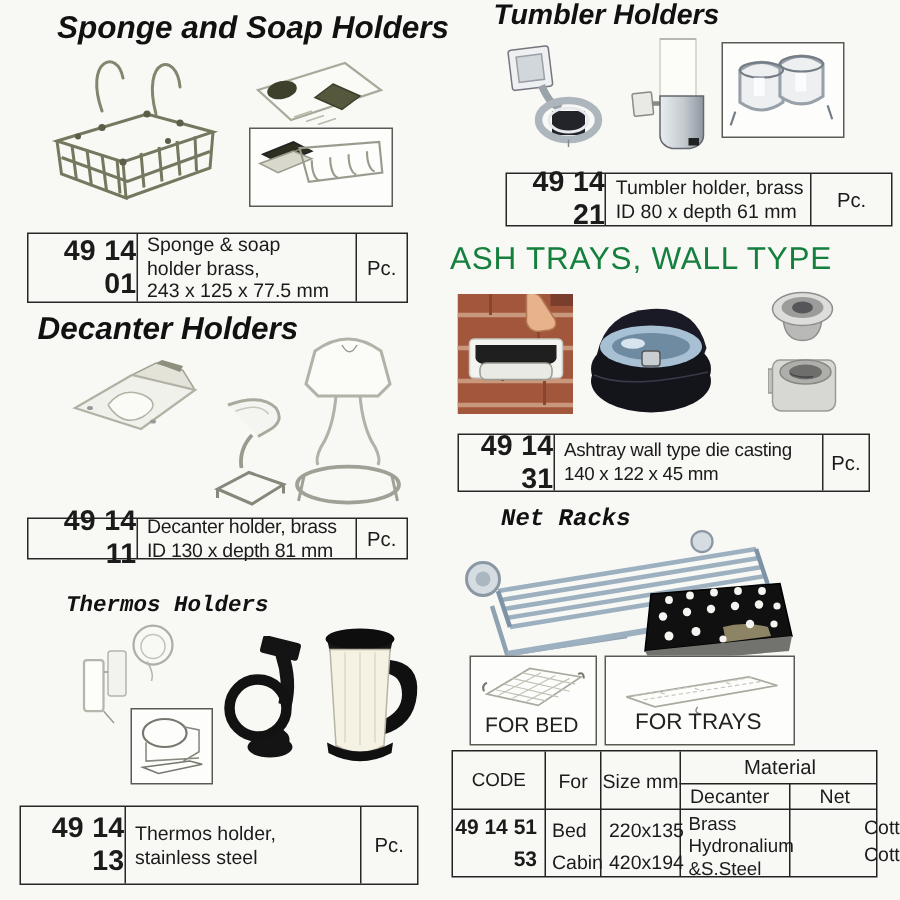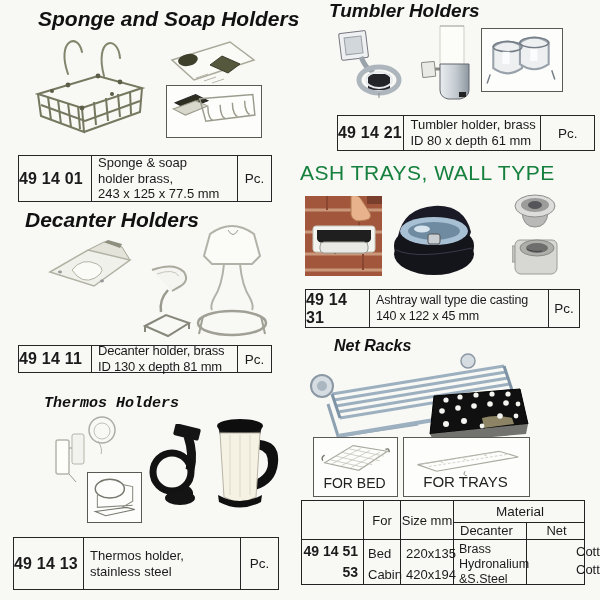--- a/index.html
+++ b/index.html
@@ -19,21 +19,21 @@
   .img{position:absolute;}
   .img svg{display:block;width:100%;height:100%;}
   .framed{border:1px solid #5a5a55;background:#fdfdfb;}
 
   
   .ptable{
     position:absolute;display:flex;align-items:stretch;
     border:1px solid #262626;background:transparent;box-sizing:border-box;
   }
   .ptable .cell{box-sizing:border-box;display:flex;flex-direction:column;justify-content:center;}
-  .code-cell{font-weight:bold;font-size:16px;text-align:left;letter-spacing:.2px;}
+  .code-cell{font-weight:bold;font-size:19px;text-align:right;letter-spacing:.2px;}
   .desc-cell{
     font-size:13px;line-height:1.22;padding:2px 2px 2px 6px;white-space:nowrap;
     border-left:1px solid #262626;border-right:1px solid #262626;
   }
   .desc-cell.tight{font-size:12.5px;letter-spacing:-.2px;}
   .unit-cell{font-size:13.5px;text-align:center;}
   .desc-line{display:block;}
 
   
   .ntable{position:absolute;border:1px solid #222;background:transparent;box-sizing:border-box;}
@@ -319,21 +319,21 @@
 
   <div class="ptable" style="left:305px;top:289px;width:275px;height:39px;">
     <div class="cell code-cell" style="width:63px;">49 14 31</div>
     <div class="cell desc-cell tight" style="width:180px;">
       <span class="desc-line">Ashtray wall type die casting</span>
       <span class="desc-line">140 x 122 x 45 mm</span>
     </div>
     <div class="cell unit-cell" style="width:30px;">Pc.</div>
   </div>
 
-  <div class="sec-title" style="left:334px;top:338px;font-size:16px;">Net Racks</div>
+  <div class="sec-title" style="left:334px;top:338px;font-size:16px;font-family:Liberation Mono, monospace;">Net Racks</div>
 
   <div class="img" style="left:308px;top:348px;width:205px;height:100px;">
     <svg viewBox="0 0 205 100">
       <circle cx="14" cy="38" r="11" fill="#d6dde2" stroke="#8b98a4" stroke-width="2"></circle>
       <circle cx="14" cy="38" r="5" fill="#aab6c0"></circle>
       <circle cx="160" cy="13" r="7" fill="#d6dde2" stroke="#8b98a4" stroke-width="1.5"></circle>
       <g stroke="#9db0c0" stroke-width="3" fill="none">
         <path d="M24 46 L196 18"></path>
         <path d="M26 52 L198 24"></path>
         <path d="M28 58 L200 30"></path>
@@ -403,20 +403,21 @@
 
   <div class="ntable" style="left:301px;top:500px;width:284px;height:85px;">
 
     <div class="nline" style="left:61px;top:0;bottom:0;width:1px;"></div>
     <div class="nline" style="left:98px;top:0;bottom:0;width:1px;"></div>
     <div class="nline" style="left:151px;top:0;bottom:0;width:1px;"></div>
     <div class="nline" style="left:224px;top:21px;bottom:0;width:1px;"></div>
     <div class="nline" style="left:0;right:0;top:38px;height:1px;"></div>
     <div class="nline" style="left:151px;right:0;top:21px;height:1px;"></div>
 
+    <div class="ncell" style="left:0;top:0;width:61px;height:38px;font-size:12.5px;">CODE</div>
     <div class="ncell" style="left:62px;top:0;width:36px;height:38px;">For</div>
     <div class="ncell" style="left:99px;top:0;width:52px;height:38px;">Size mm</div>
     <div class="ncell" style="left:152px;top:0;width:132px;height:21px;font-size:13.5px;">Material</div>
     <div class="ncell left" style="left:152px;top:21px;width:72px;height:17px;padding-left:6px;">Decanter</div>
     <div class="ncell" style="left:225px;top:21px;width:59px;height:17px;">Net</div>
 
     <div class="ncell block" style="left:0;top:40px;width:56px;text-align:right;font-weight:bold;font-size:14px;line-height:1.5;">
       <span class="desc-line">49 14 51</span>
       <span class="desc-line">53</span>
     </div>

